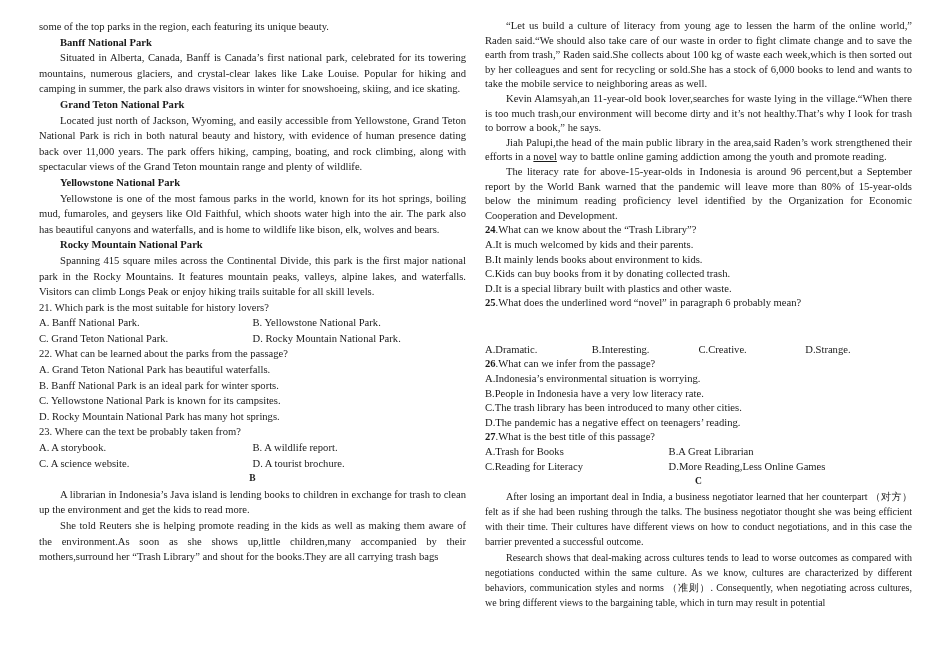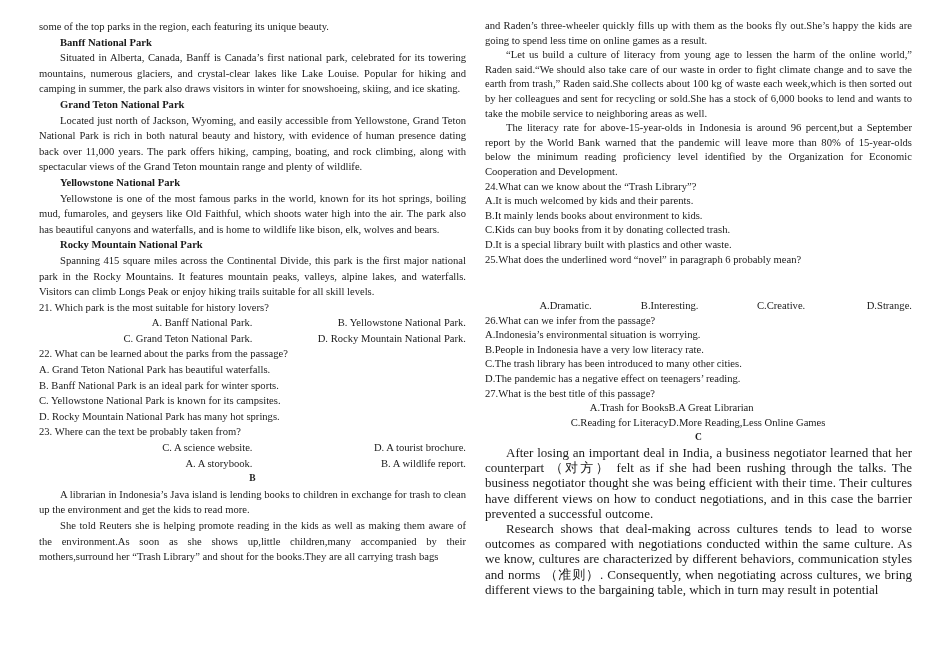--- a/index.html
+++ b/index.html
@@ -5,27 +5,27 @@
   html, body { margin: 0; padding: 0; background: #ffffff; }
   body { width: 950px; height: 671px; overflow: hidden; position: relative;
          font-family: "Liberation Serif", serif; color: #1a1a1a; }
   .col { position: absolute; top: 19px; }
   .col-left { left: 39px; width: 427px; font-size: 10.6px; line-height: 15.6px; }
   .col-right { left: 485px; width: 427px; font-size: 10.6px; line-height: 14.6px; }
   p { margin: 0; text-align: justify; }
   .ind { text-indent: 21px; }
   .heading { font-weight: bold; padding-left: 21px; }
   .section-letter { text-align: center; font-weight: bold; font-size: 9.5px; }
-  .opt-row { display: flex; text-align: right; }
+  .opt-row { display: flex; }
   .opt2 > span { width: 50%; }
   .opt4 > span { width: 25%; margin-top: 32px; }
   .opt2b > span:first-child { width: 43%; }
-  .q b { font-weight: normal; }
+  .q b { font-weight: bold; }
   .u { text-decoration: underline; }
-  .small { font-size: 13px; line-height: 15.2px; }
+  .small { font-size: 10px; line-height: 15.2px; }
 </style>
 </head>
 <body>
 
 <div class="col col-left">
   <p>some of the top parks in the region, each featuring its unique beauty.</p>
 
   <p class="heading">Banff National Park</p>
   <p class="ind">Situated in Alberta, Canada, Banff is Canada’s first national park, celebrated for its towering mountains, numerous glaciers, and crystal-clear lakes like Lake Louise. Popular for hiking and camping in summer, the park also draws visitors in winter for snowshoeing, skiing, and ice skating.</p>
 
@@ -54,37 +54,38 @@
     <p>22. What can be learned about the parks from the passage?</p>
     <p>A. Grand Teton National Park has beautiful waterfalls.</p>
     <p>B. Banff National Park is an ideal park for winter sports.</p>
     <p>C. Yellowstone National Park is known for its campsites.</p>
     <p>D. Rocky Mountain National Park has many hot springs.</p>
   </div>
 
   <div>
     <p>23. Where can the text be probably taken from?</p>
     <div class="opt-row opt2">
+      <span>A. A storybook.</span>
+      <span>B. A wildlife report.</span>
+    </div>
+    <div class="opt-row opt2">
       <span>C. A science website.</span>
       <span>D. A tourist brochure.</span>
-    </div>
-    <div class="opt-row opt2">
-      <span>A. A storybook.</span>
-      <span>B. A wildlife report.</span>
     </div>
   </div>
 
   <p class="section-letter">B</p>
   <p class="ind">A librarian in Indonesia’s Java island is lending books to children in exchange for trash to clean up the environment and get the kids to read more.</p>
   <p class="ind">She told Reuters she is helping promote reading in the kids as well as making them aware of the environment.As soon as she shows up,little children,many accompanied by their mothers,surround her “Trash Library” and shout for the books.They are all carrying trash bags</p>
 </div>
 
 <div class="col col-right">
-  <p>and Raden’s three-wheeler quickly fills up with them as the books fly out.She’s happy the kids are going to spend less time on online games as a result.</p>
   <p class="ind">“Let us build a culture of literacy from young age to lessen the harm of the online world,” Raden said.“We should also take care of our waste in order to fight climate change and to save the earth from trash,” Raden said.She collects about 100 kg of waste each week,which is then sorted out by her colleagues and sent for recycling or sold.She has a stock of 6,000 books to lend and wants to take the mobile service to neighboring areas as well.</p>
+  <p class="ind">Kevin Alamsyah,an 11-year-old book lover,searches for waste lying in the village.“When there is too much trash,our environment will become dirty and it’s not healthy.That’s why I look for trash to borrow a book,” he says.</p>
+  <p class="ind"><span>Jiah Palupi,the head of the main public library in the area,said Raden’s work strengthened their efforts in a </span><span class="u">novel</span><span> way to battle online gaming addiction among the youth and promote reading.</span></p>
   <p class="ind">The literacy rate for above-15-year-olds in Indonesia is around 96 percent,but a September report by the World Bank warned that the pandemic will leave more than 80% of 15-year-olds below the minimum reading proficiency level identified by the Organization for Economic Cooperation and Development.</p>
 
   <div class="q">
     <p><b>24</b><span>.What can we know about the “Trash Library”?</span></p>
     <p>A.It is much welcomed by kids and their parents.</p>
     <p>B.It mainly lends books about environment to kids.</p>
     <p>C.Kids can buy books from it by donating collected trash.</p>
     <p>D.It is a special library built with plastics and other waste.</p>
   </div>
 

